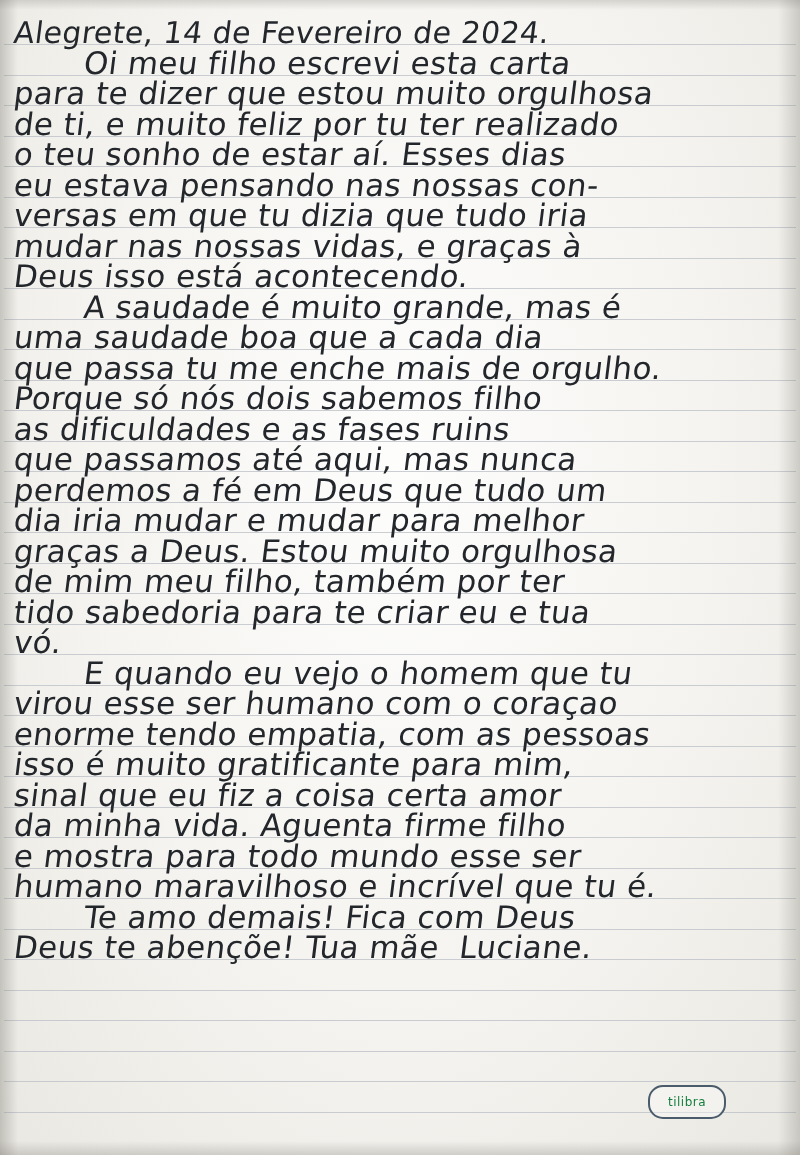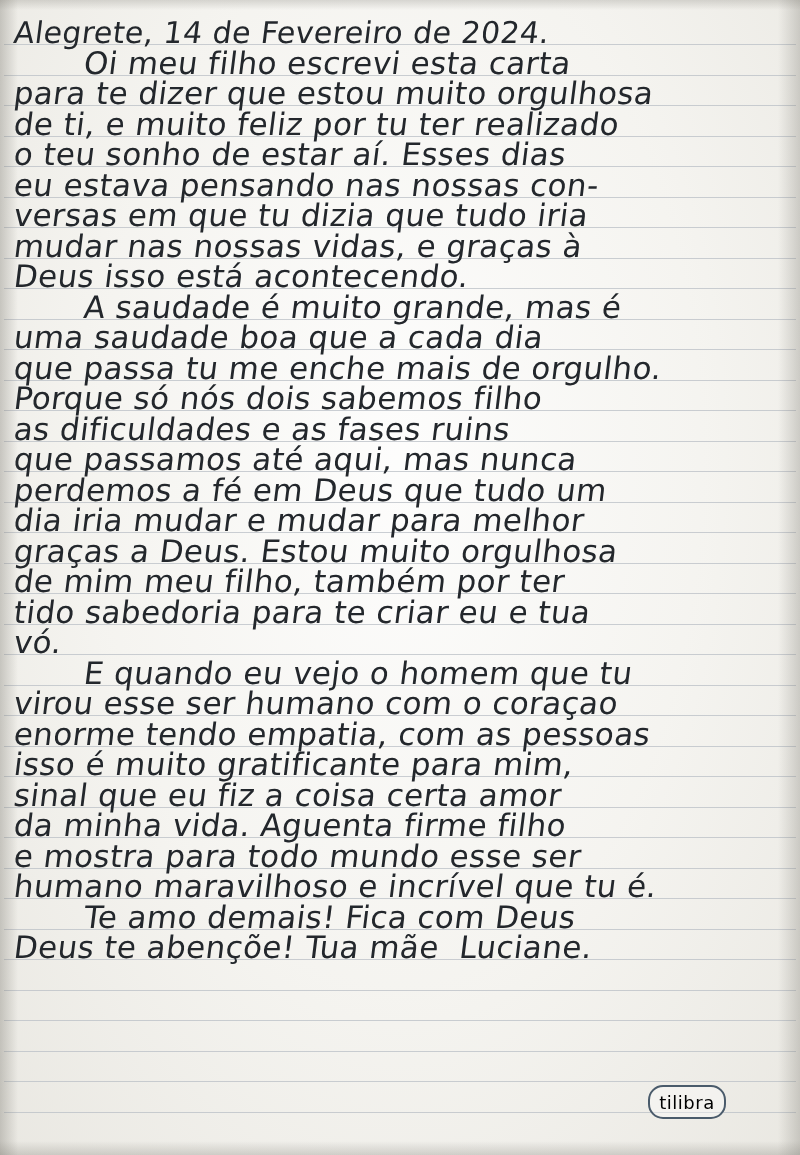--- a/index.html
+++ b/index.html
@@ -74,23 +74,23 @@
 
   .brand-stamp {
     position: absolute;
     display: flex;
     align-items: center;
     justify-content: center;
     width: 74px;
     height: 30px;
     border: 2px solid #4a5b6b;
     border-radius: 15px;
-    color: #000000;
+    color: #15803d;
     font-family: "DejaVu Sans", sans-serif;
-    font-size: 18px;
+    font-size: 12px;
     letter-spacing: 0.5px;
     background: rgba(255,255,255,0.35);
   }
 
   .edge-shadow-left {
     position: absolute;
     left: 0; top: 0; bottom: 0; width: 18px;
     background: linear-gradient(to right, rgba(120,118,110,0.35), rgba(120,118,110,0));
     pointer-events: none;
   }

